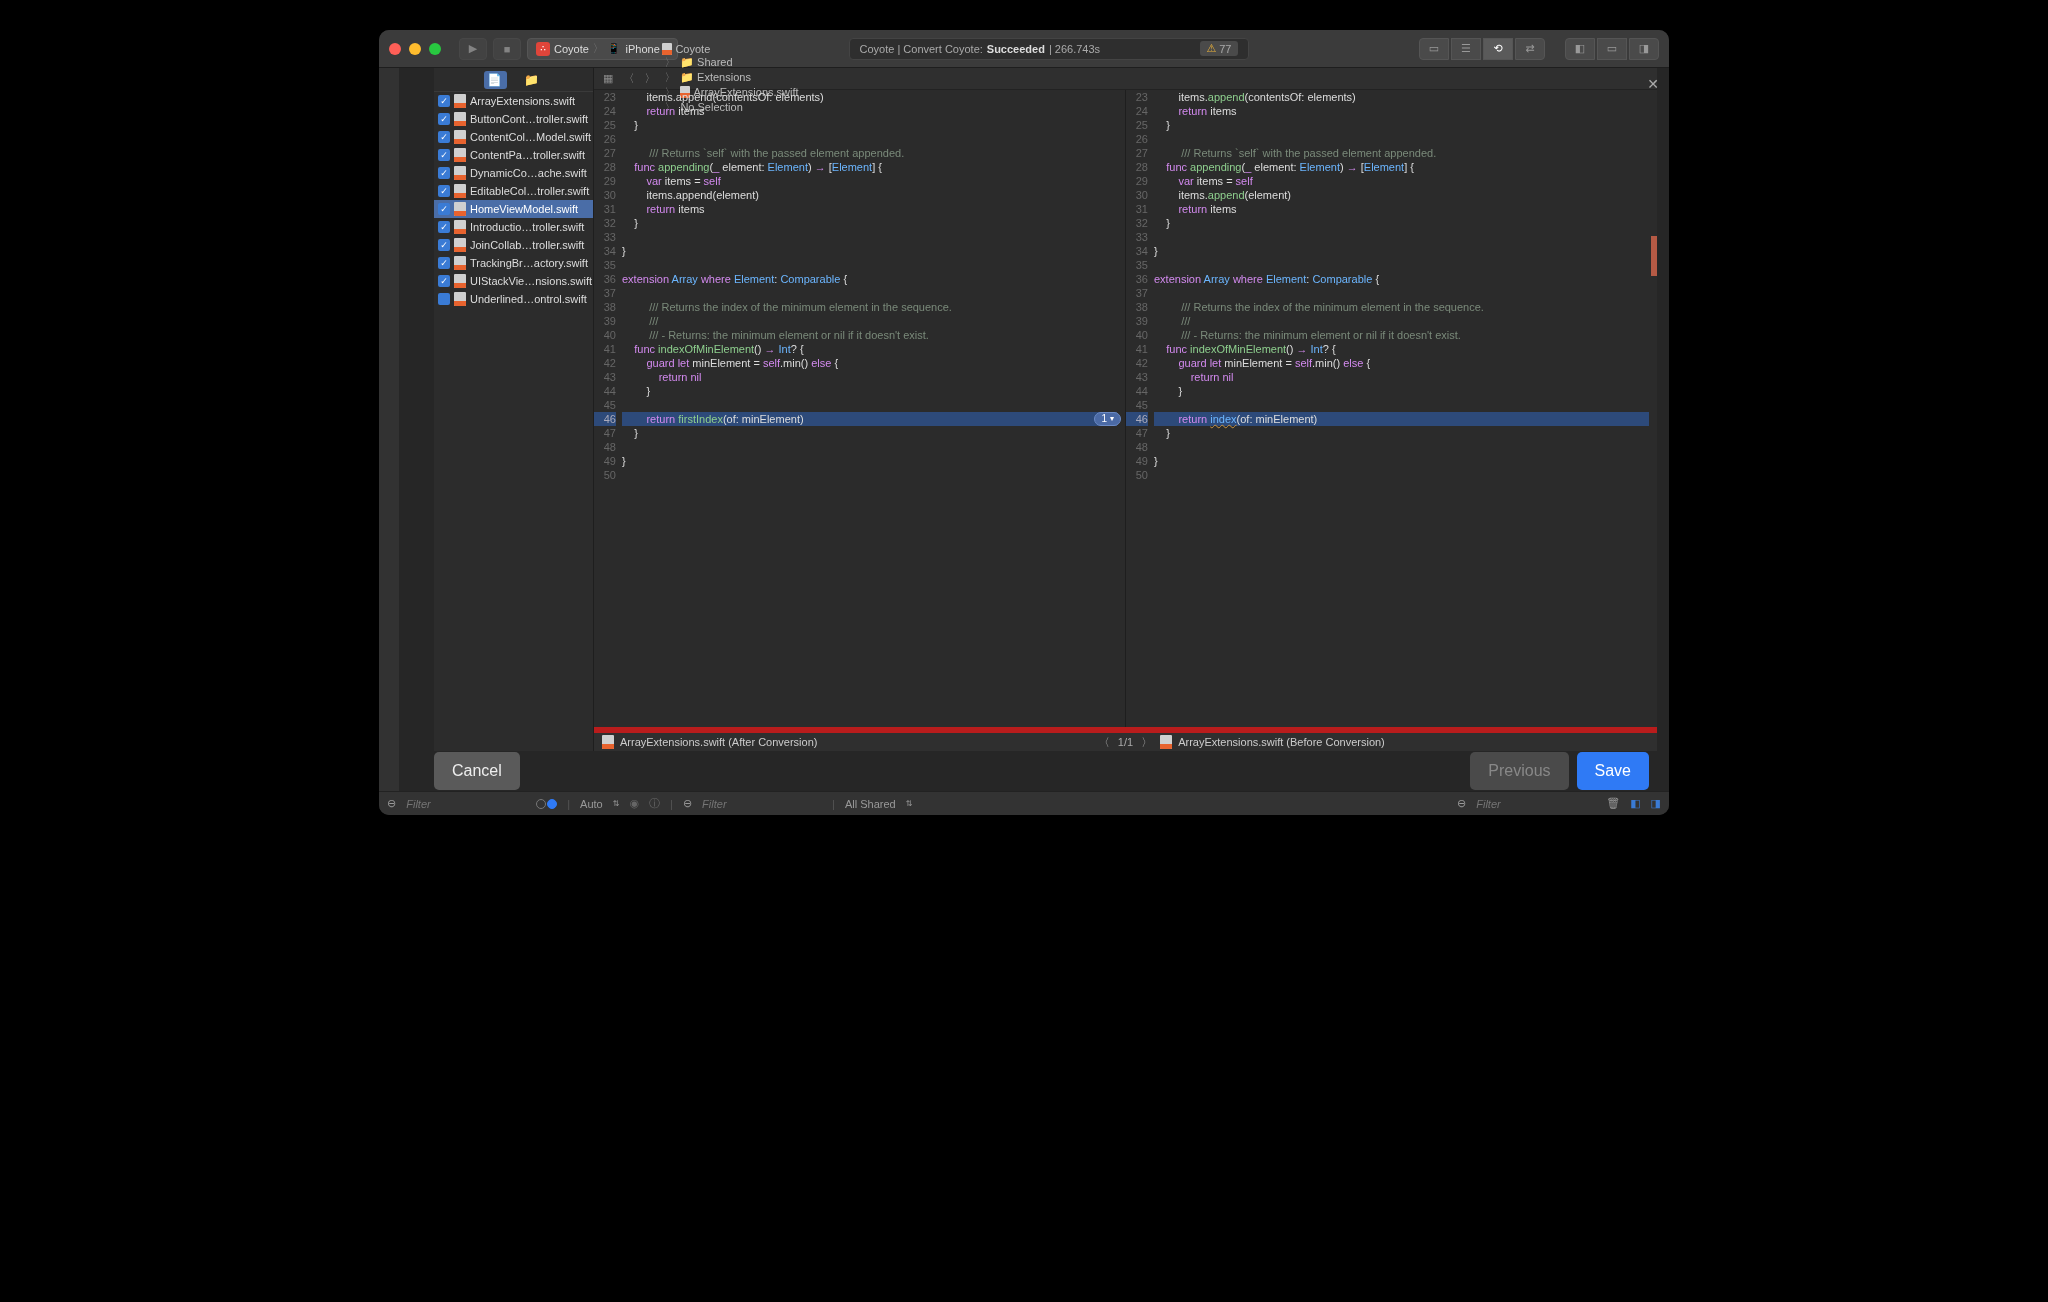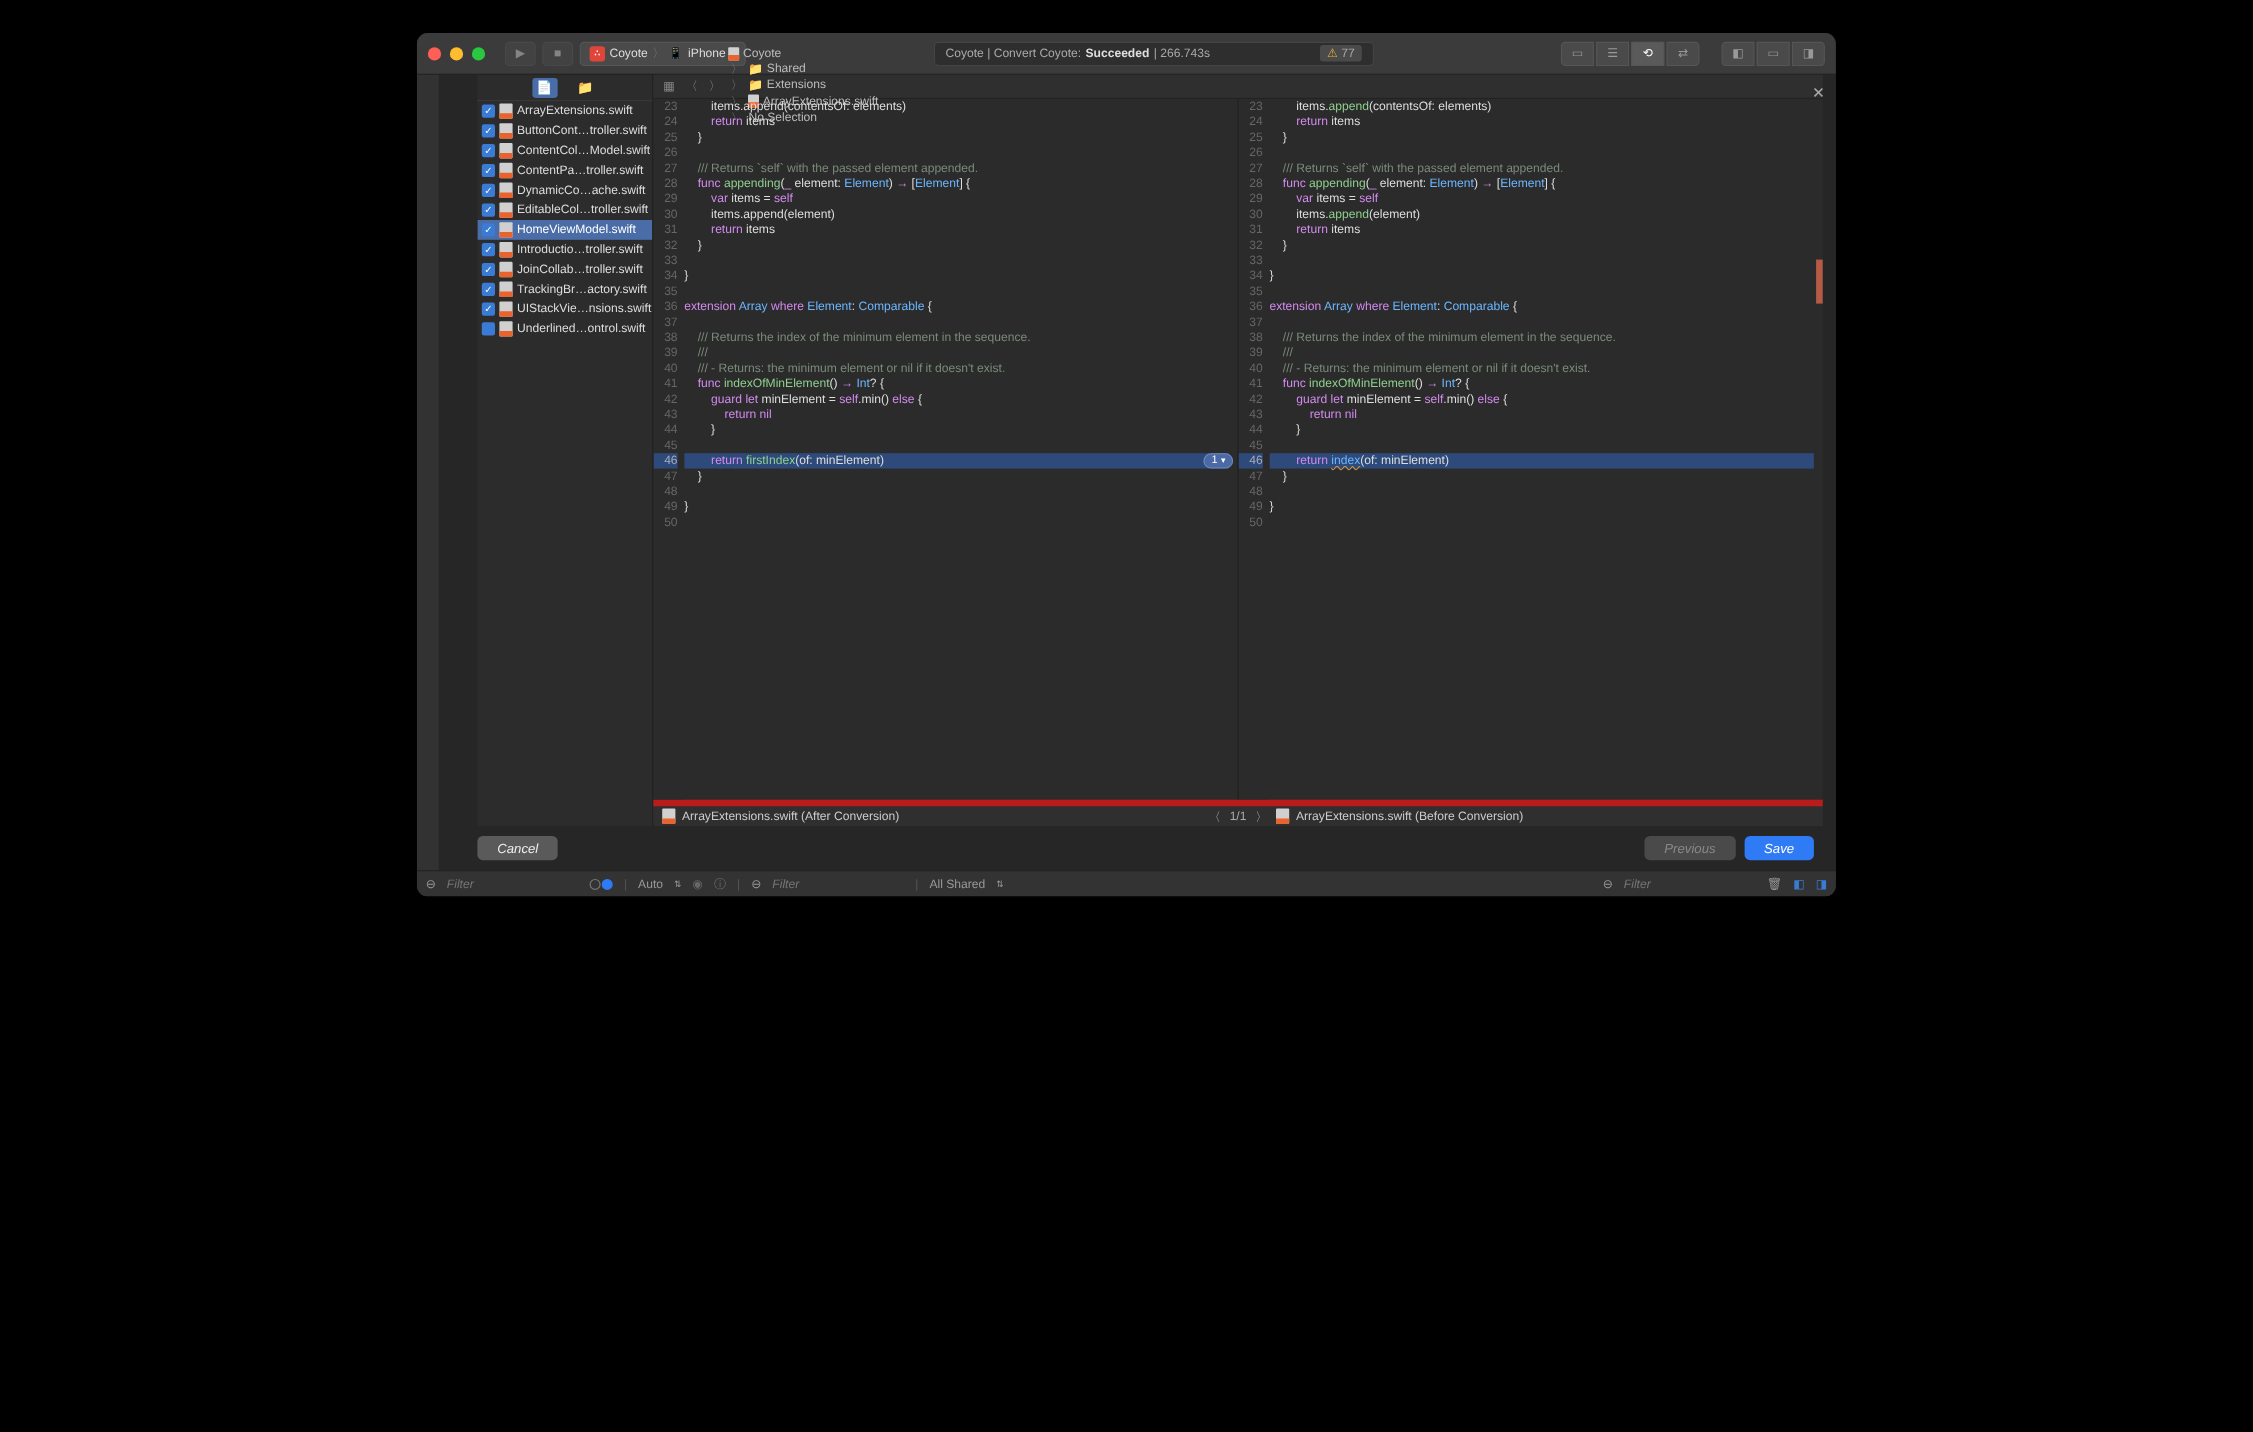--- a/index.html
+++ b/index.html
@@ -52,31 +52,31 @@
 .pane { flex:1; display:flex; overflow:hidden; position:relative; }
 .pane.left { border-right:1px solid #1e1e1e; }
 .gutter { width:28px; background:#2b2b2b; color:#666; text-align:right; padding-right:6px; }
 .code { flex:1; color:#ddd; white-space:pre; padding-right:8px; overflow:hidden; }
 .line { height:14px; line-height:14px; }
 .hl { background:#2d4a7a; }
 .gutter .line.hl { background:#2d4a7a; color:#aab; }
 .changePill { position:absolute; right:4px; background:#4b6aa5; border:1px solid #6b8ac5; color:#fff; font-size:10px; padding:0 6px; border-radius:8px; height:14px; line-height:12px; display:flex; align-items:center; gap:3px; }
 
 
-.kw { color:#d38aef; } .ty { color:#6cb6ff; } .cm { color:#7a8a7a; }
+.kw { color:#d38aef; } .ty { color:#6cb6ff; } .cm { color:#7a8a7a;margin-left:15px; }
 .fn { color:#8ecf8e; } .sf { color:#d38aef; } .nilKw { color:#d38aef; }
 .warnTok { color:#6cb6ff; text-decoration:underline wavy #c89340; text-decoration-thickness:1px; }
 
 .diffFoot { height:24px; background:#2f2f2f; display:flex; align-items:center; font-size:11px; color:#ccc; border-top:6px solid #b91c1c; }
 .diffFoot .half { flex:1; display:flex; align-items:center; padding:0 8px; gap:6px; }
 .diffFoot .mid { display:flex; align-items:center; gap:8px; color:#aaa; }
 
 
 .btnBar { height:40px; display:flex; align-items:center; padding:0 20px 0 55px; gap:8px; }
-.btn { height:22px; padding:0 18px; border-radius:5px; font-size:12px; display:flex; align-items:center; justify-content:center; cursor:pointer;font-style:italic; }
+.btn { height:38px; padding:0 18px; border-radius:5px; font-size:16px; display:flex; align-items:center; justify-content:center; cursor:pointer; }
 .btn.def { background:#5a5a5a; color:#eee; }
 .btn.dis { background:#4a4a4a; color:#888; }
 .btn.prim { background:#2f7af5; color:#fff; }
 .spacer { flex:1; }
 
 
 .dbg { height:24px; background:#333; border-top:1px solid #222; display:flex; align-items:center; font-size:11px; color:#999; padding:0 8px; gap:10px; }
 .dbg input { background:transparent; border:none; color:#ccc; font-size:11px; width:120px; outline:none;font-style:italic; }
 .dbg .sep { color:#555; }
 .dbg .grow { flex:1; }

